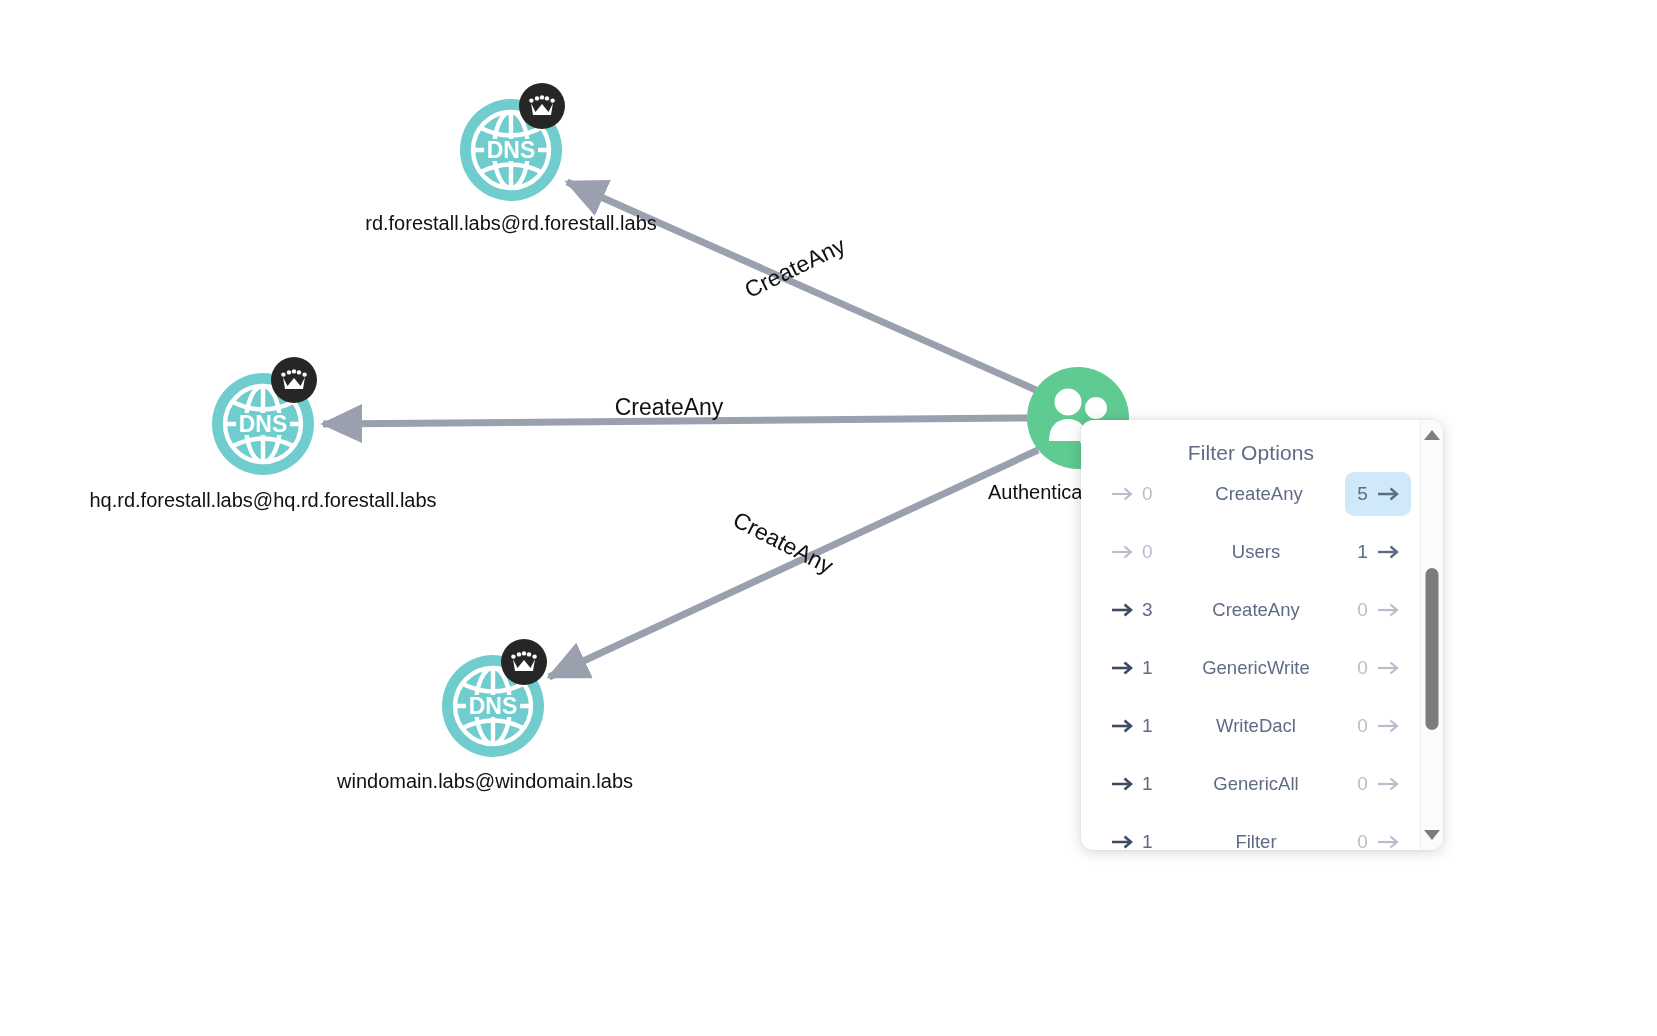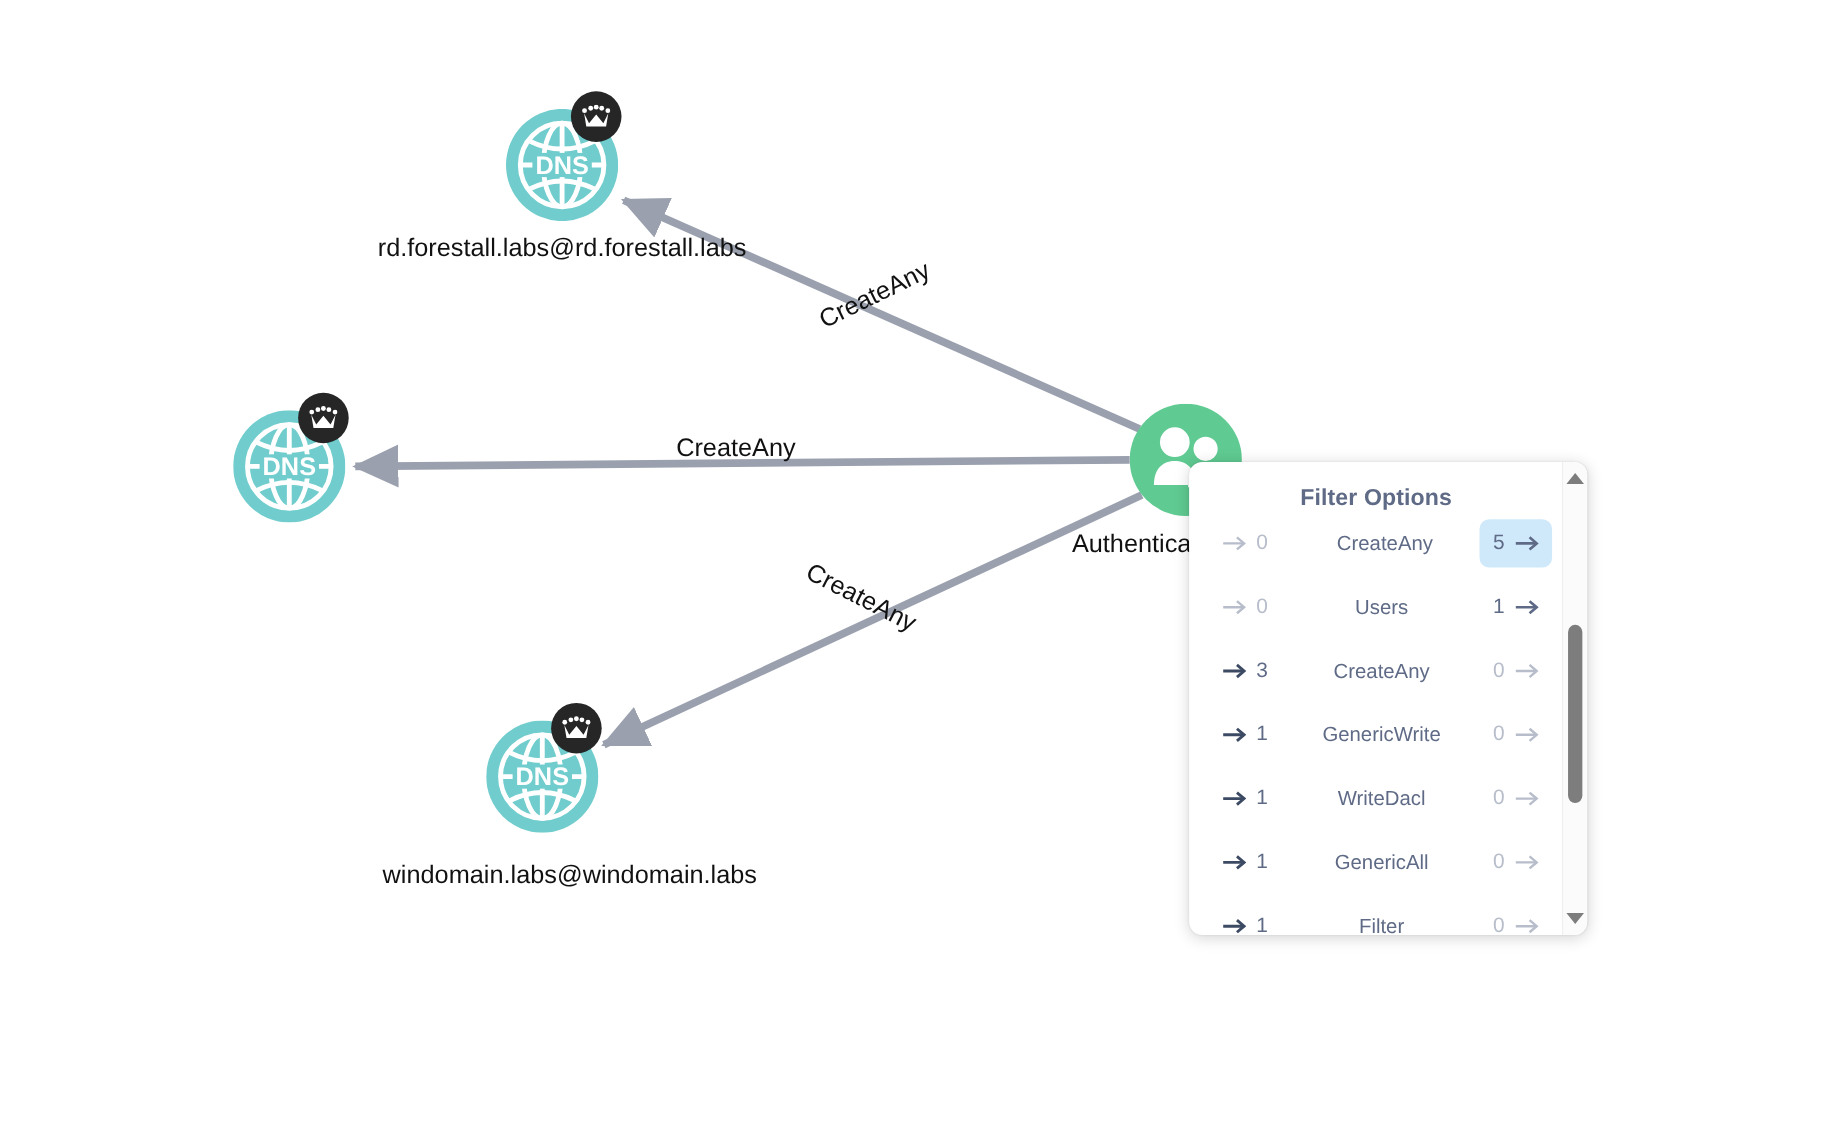--- a/index.html
+++ b/index.html
@@ -45,21 +45,21 @@
     display: flex;
     align-items: center;
     justify-content: center;
     z-index: 4;
   }
   .node-label {
     position: absolute;
     left: 50%;
     transform: translateX(-50%);
     white-space: nowrap;
-    font-size: 23px;
+    font-size: 20px;
     color: #111111;
     font-family: "Liberation Sans", sans-serif;
     z-index: 3;
   }
 
   
   #filter-panel {
     position: absolute;
     left: 1081px;
     top: 420px;
@@ -74,21 +74,21 @@
   #filter-scroll-area {
     position: absolute;
     left: 0; top: 0;
     width: 340px;
     height: 430px;
     overflow: hidden;
   }
   #filter-title {
     text-align: center;
     font-size: 21px;
-    font-weight: bold;
+    font-weight: normal;
     color: #5f6b86;
     padding-top: 21px;
     letter-spacing: 0.1px;
     font-family: "Liberation Sans", sans-serif;
   }
   .filter-row {
     display: flex;
     align-items: center;
     height: 58px;
     padding: 0 4px 0 14px;
@@ -241,20 +241,21 @@
       <svg width="26" height="22" viewBox="0 0 26 22">
         <path d="M2 8 L6.5 17 L13 9 L19.5 17 L24 8 L22 20 L4 20 Z" fill="#ffffff"></path>
         <circle cx="2.4" cy="5.6" r="2.2" fill="#ffffff"></circle>
         <circle cx="8" cy="3.4" r="2.2" fill="#ffffff"></circle>
         <circle cx="13" cy="2.4" r="2.2" fill="#ffffff"></circle>
         <circle cx="18" cy="3.4" r="2.2" fill="#ffffff"></circle>
         <circle cx="23.6" cy="5.6" r="2.2" fill="#ffffff"></circle>
       </svg>
     </div>
   </div>
+  <div class="node-label" style="left:263px; top:489px;">hq.rd.forestall.labs@hq.rd.forestall.labs</div>
 
   <div class="node" style="left:493px; top:706px; width:102px; height:102px;">
     <svg width="102" height="102" viewBox="0 0 102 102">
       <circle cx="51" cy="51" r="51" fill="#71CDCD"></circle>
       <g stroke="#ffffff" stroke-width="4.4" fill="none">
         <circle cx="51" cy="51" r="38"></circle>
         <ellipse cx="51" cy="51" rx="17" ry="38"></ellipse>
         <line x1="13" y1="51" x2="89" y2="51"></line>
         <path d="M21 29 Q51 44 81 29"></path>
         <path d="M21 73 Q51 58 81 73"></path>
@@ -267,21 +268,21 @@
       <svg width="26" height="22" viewBox="0 0 26 22">
         <path d="M2 8 L6.5 17 L13 9 L19.5 17 L24 8 L22 20 L4 20 Z" fill="#ffffff"></path>
         <circle cx="2.4" cy="5.6" r="2.2" fill="#ffffff"></circle>
         <circle cx="8" cy="3.4" r="2.2" fill="#ffffff"></circle>
         <circle cx="13" cy="2.4" r="2.2" fill="#ffffff"></circle>
         <circle cx="18" cy="3.4" r="2.2" fill="#ffffff"></circle>
         <circle cx="23.6" cy="5.6" r="2.2" fill="#ffffff"></circle>
       </svg>
     </div>
   </div>
-  <div class="node-label" style="left:518px; top:770px;margin-top:12px;">windomain.labs@windomain.labs</div>
+  <div class="node-label" style="left:485px; top:770px;">windomain.labs@windomain.labs</div>
 
   <div class="node" style="left:1078px; top:418px; width:102px; height:102px; z-index:6;">
     <svg width="102" height="102" viewBox="0 0 102 102">
       <circle cx="51" cy="51" r="51" fill="#5FCA91"></circle>
       <g fill="#ffffff">
         <circle cx="41" cy="35" r="13.5"></circle>
         <path d="M22 74 C22 58 31 52 41 52 C51 52 60 58 60 74 Z"></path>
         <circle cx="69" cy="41" r="11"></circle>
         <path d="M53 76 C53 62 60 57 69 57 C78 57 85 62 85 76 Z"></path>
       </g>

